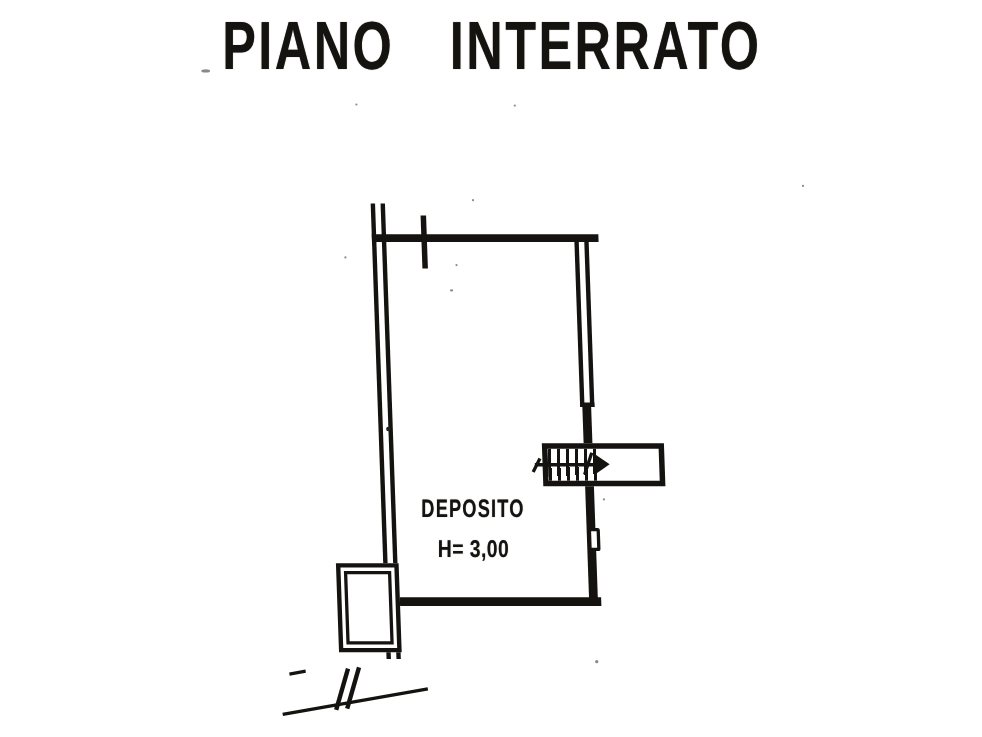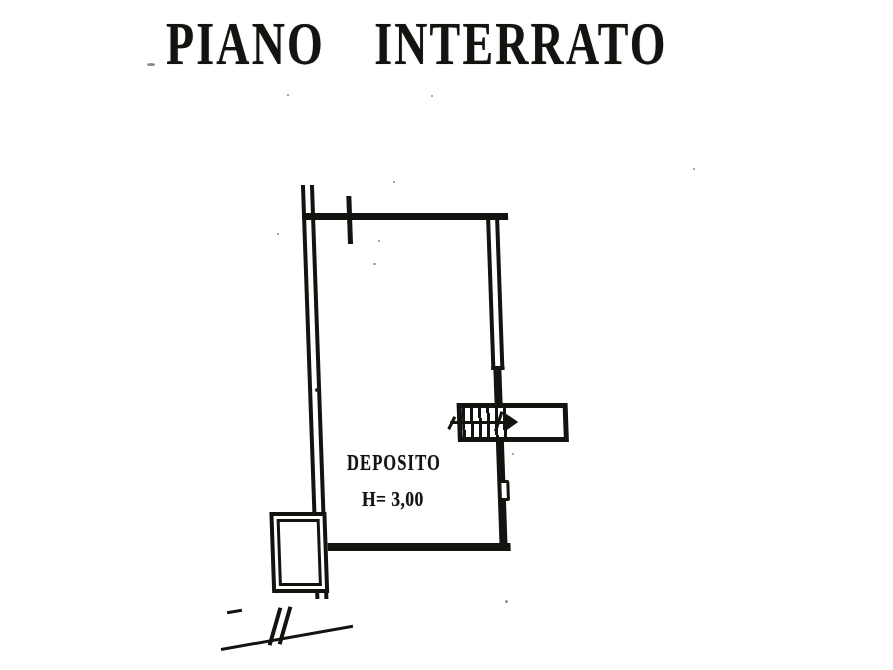--- a/index.html
+++ b/index.html
@@ -5,21 +5,22 @@
   :root{
     --ink:#151310;
     --paper:#ffffff;
   }
   html,body{margin:0;padding:0;background:var(--paper);}
   #canvas{
     position:relative;
     width:758px;height:670px;
     background:var(--paper);
     overflow:hidden;
-    font-family:Liberation Serif, serif;
+    font-family:Liberation Sans, sans-serif;
+    margin-left:36px;
   }
   
   .title{
     position:absolute;left:166px;top:12px;
     font-size:62px;font-weight:bold;line-height:1;
     letter-spacing:3px;word-spacing:48px;white-space:nowrap;
     color:var(--ink);
     transform:scaleX(0.74);transform-origin:0 0;
     text-shadow:0 0 1px rgba(20,18,16,.55);
   }

